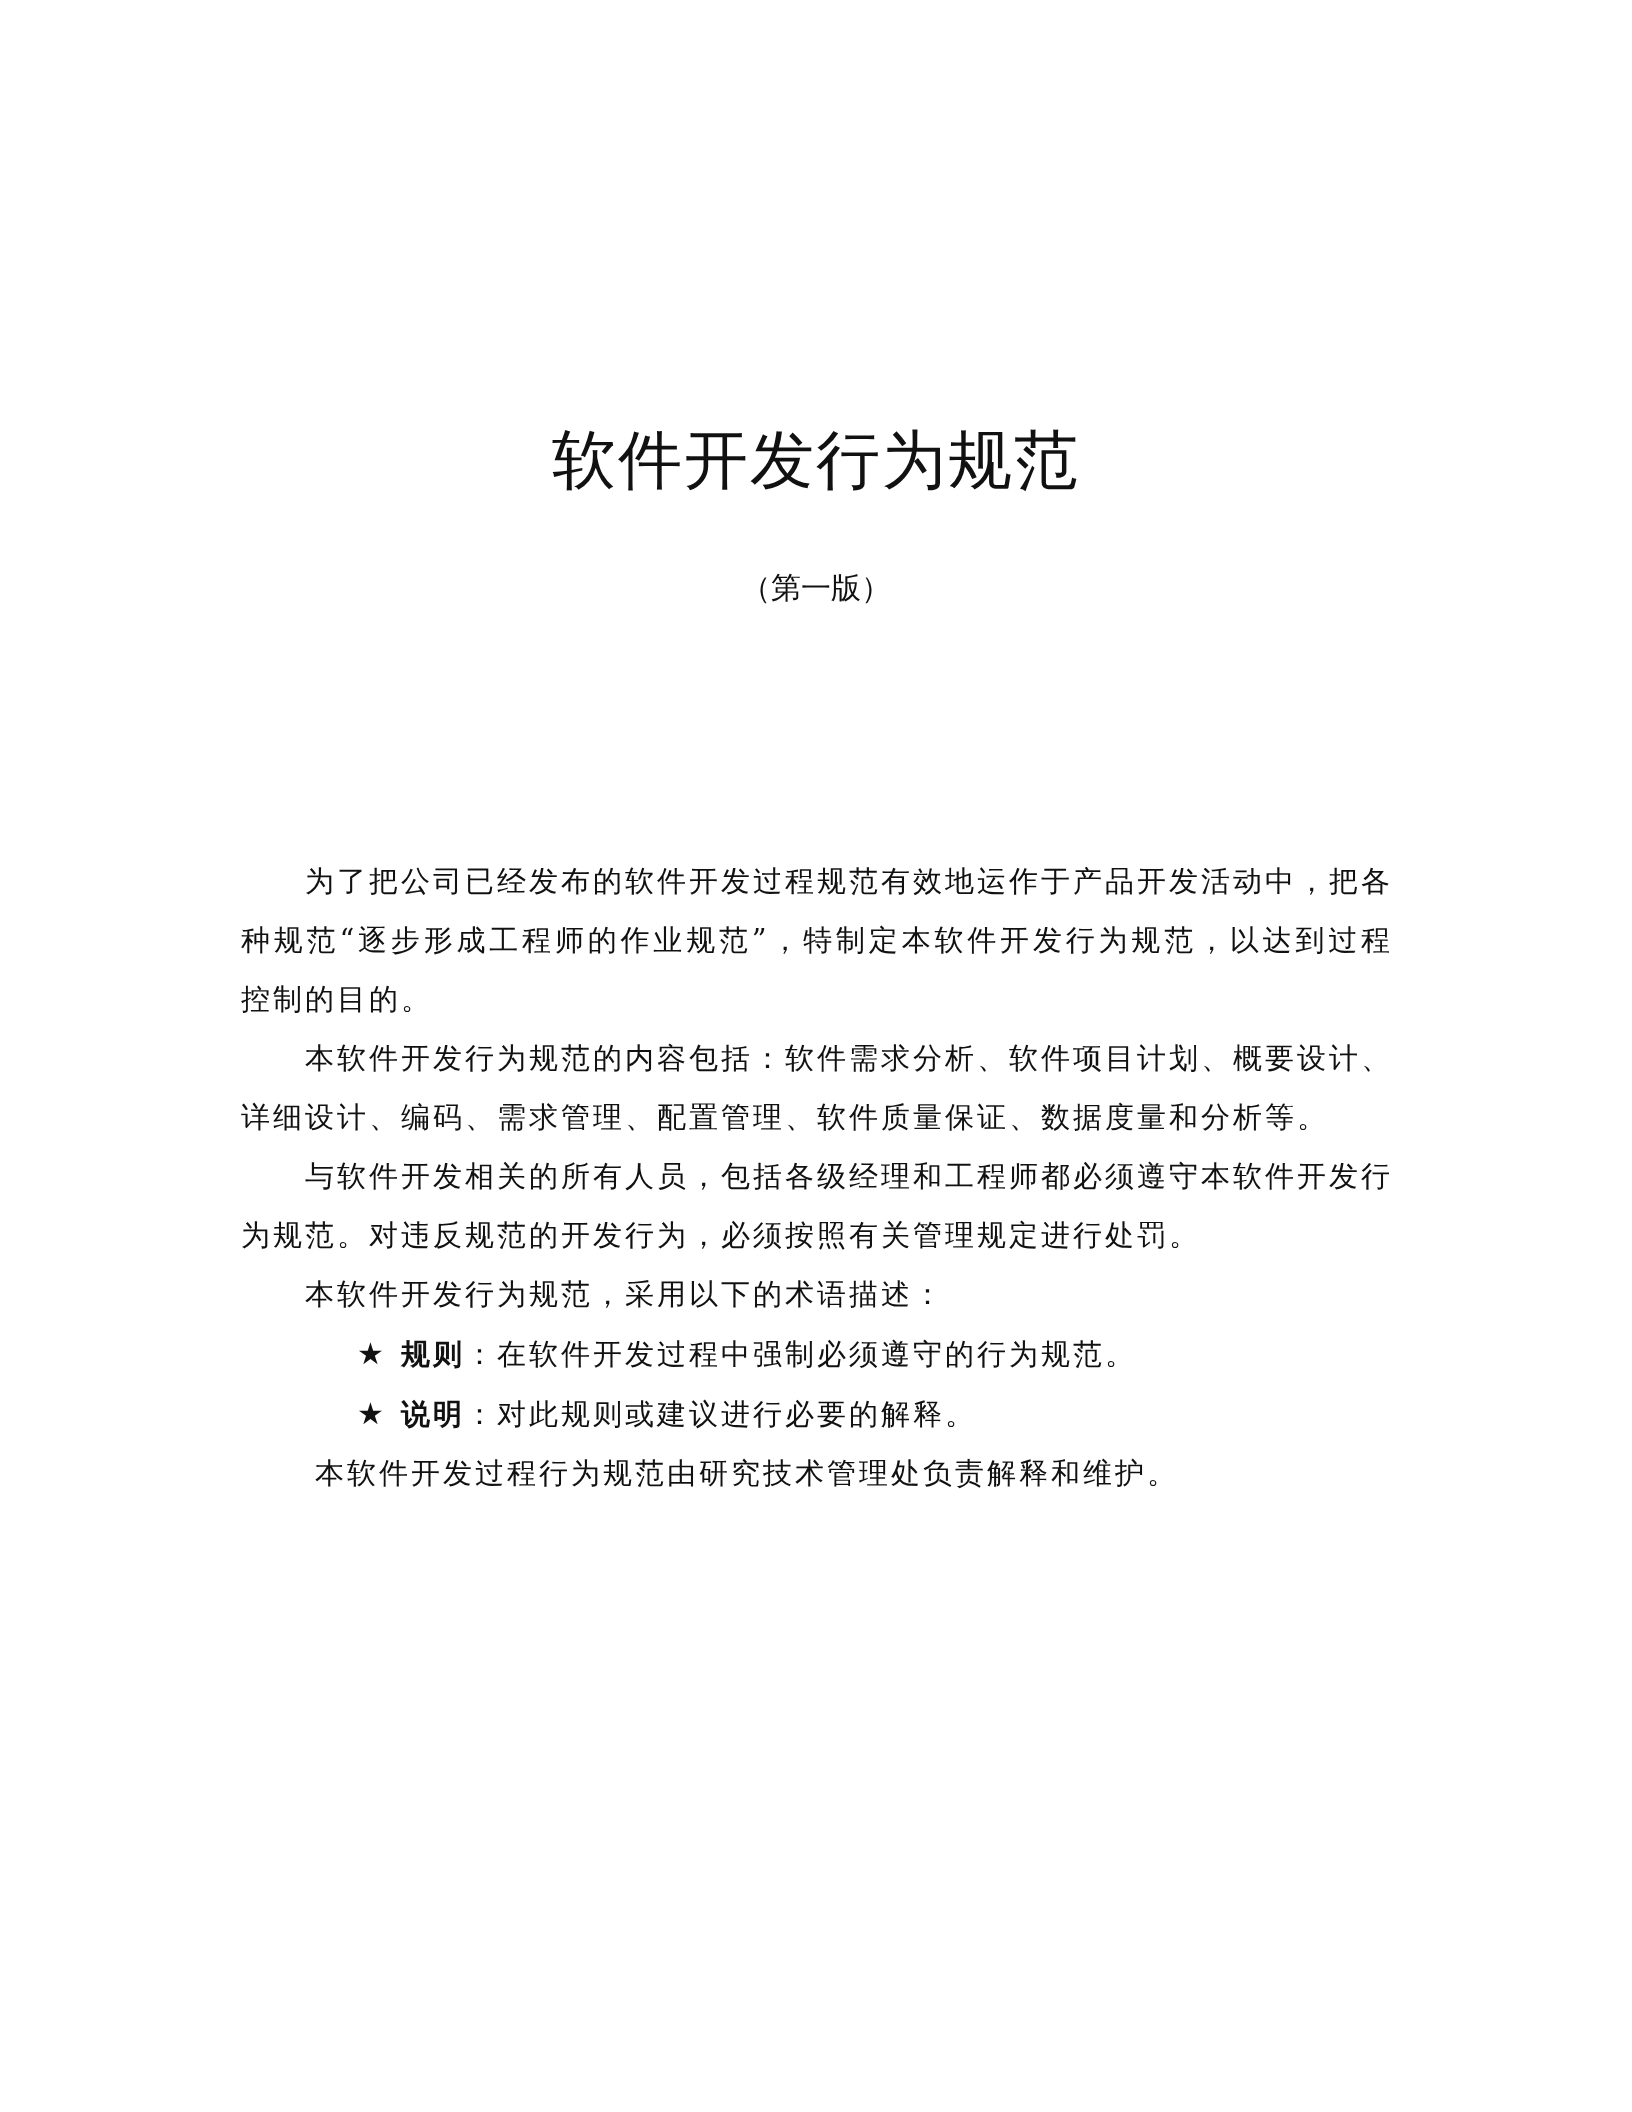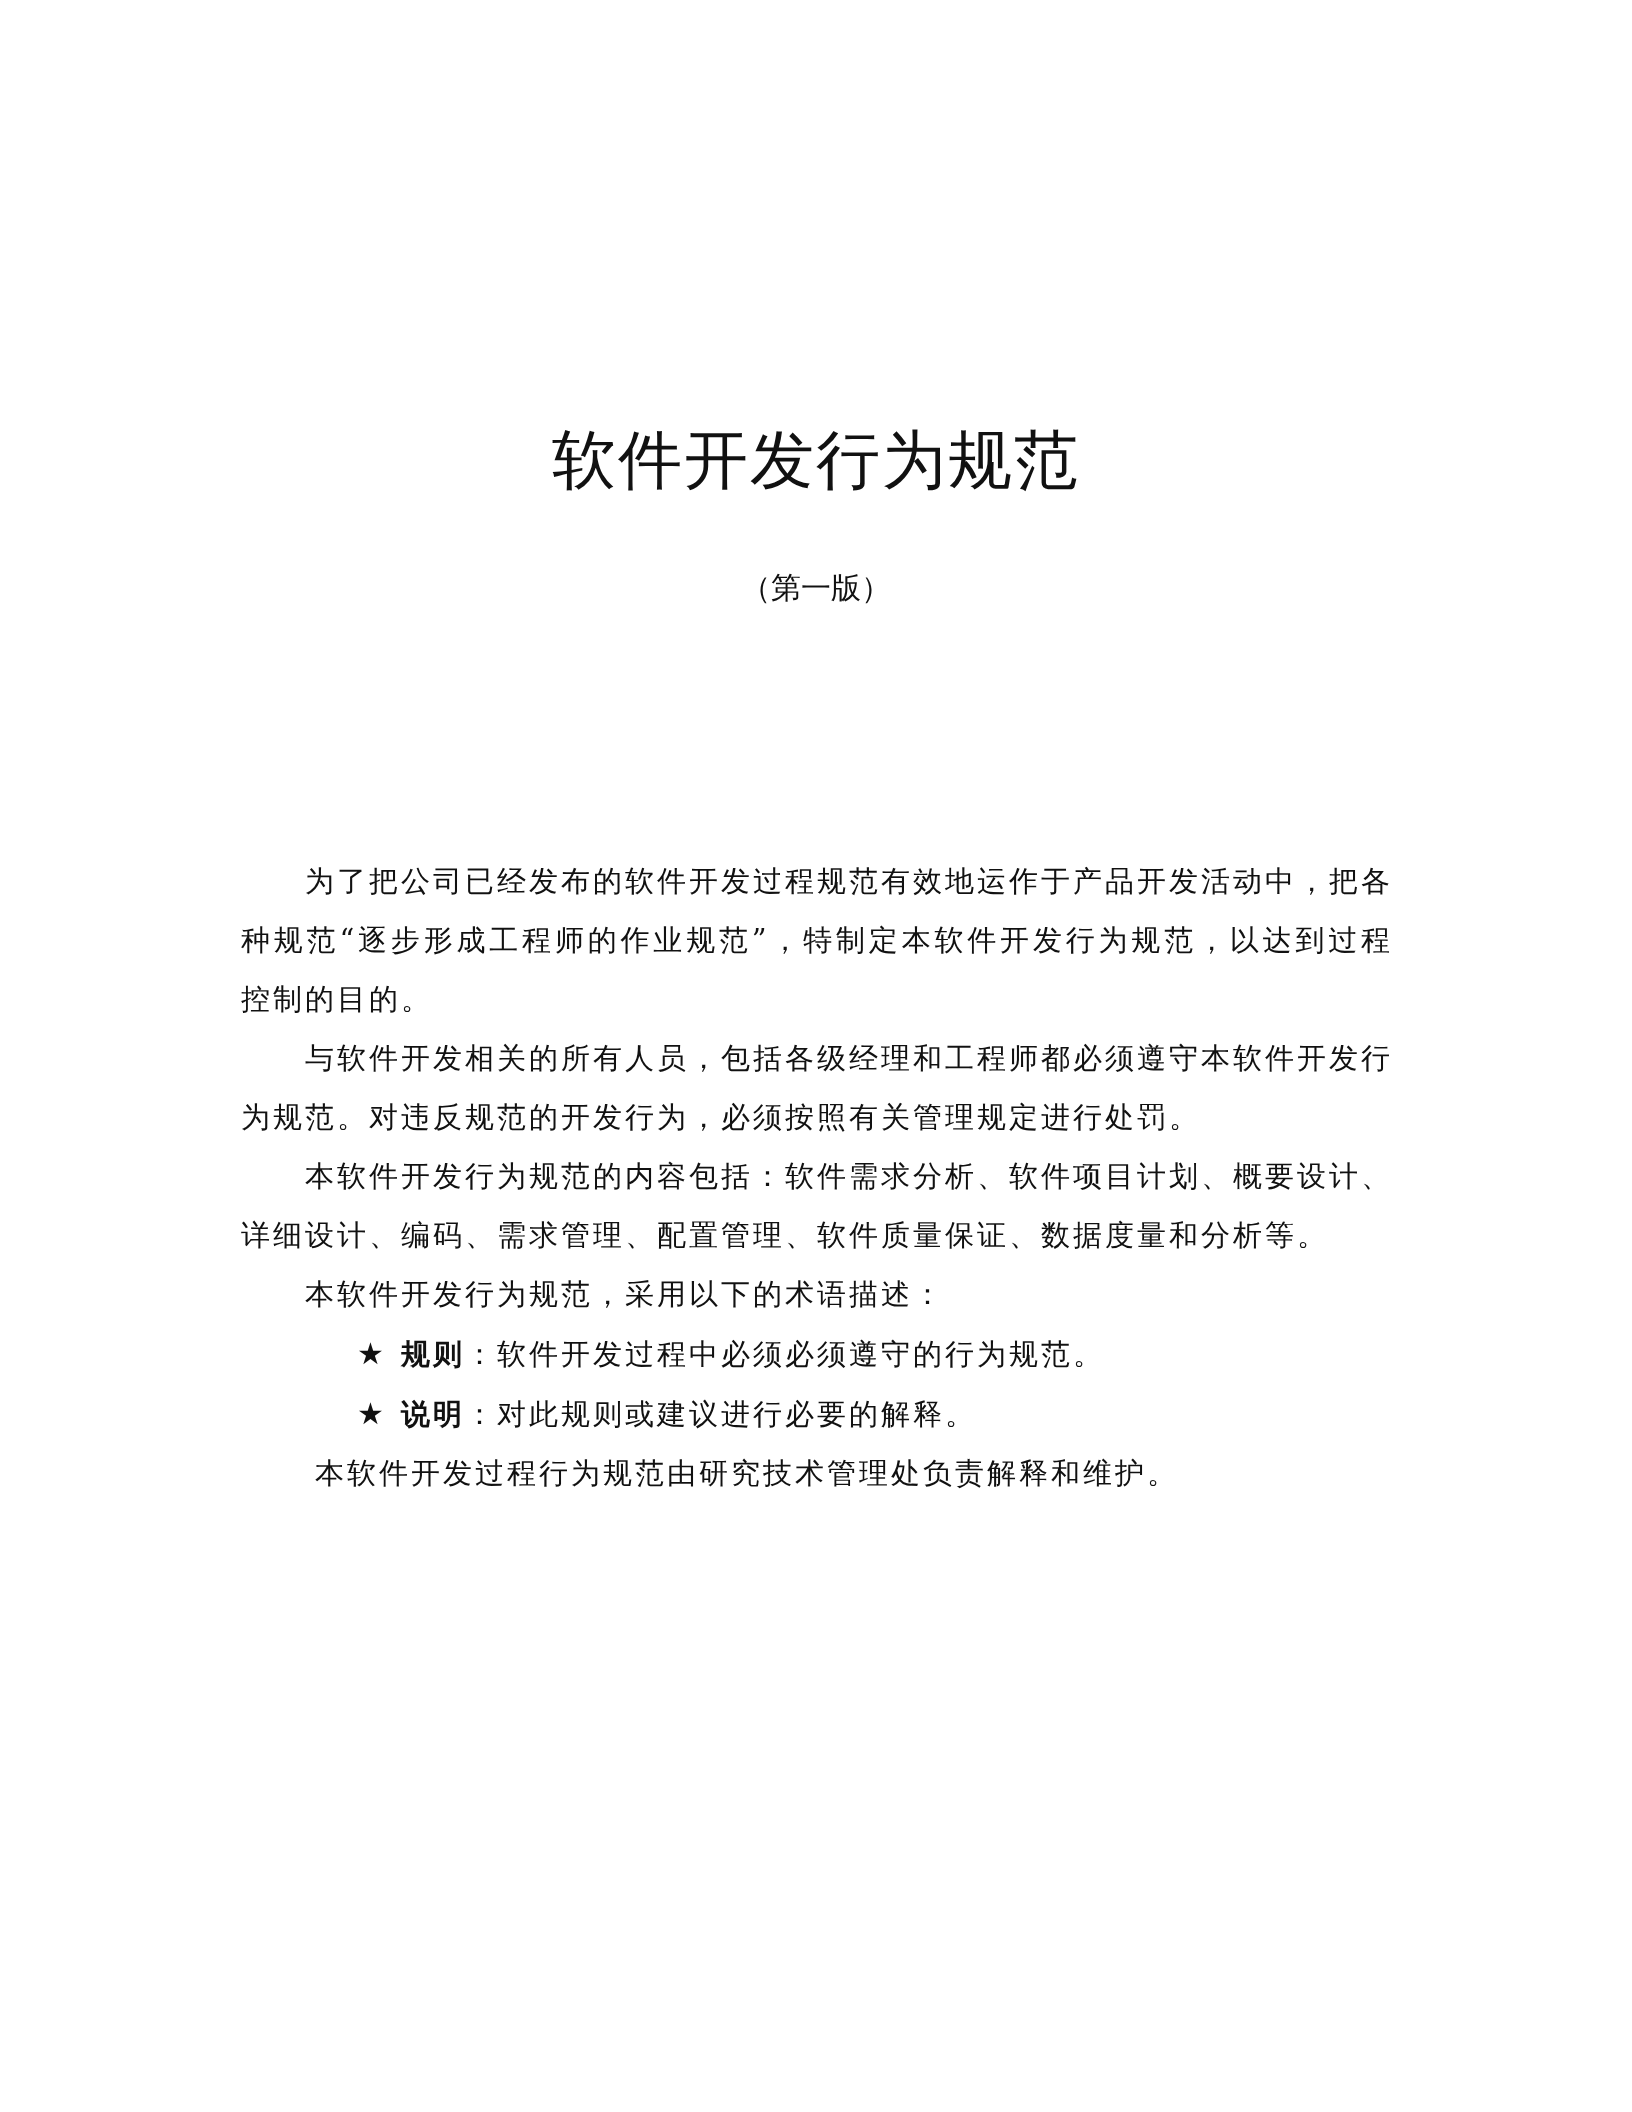--- a/index.html
+++ b/index.html
@@ -32,27 +32,27 @@
 </style>
 </head>
 <body>
 
 <div class="page">
   <div class="title">软件开发行为规范</div>
   <div class="subtitle">（第一版）</div>
 
   <div class="body">
     <p class="para">为了把公司已经发布的软件开发过程规范有效地运作于产品开发活动中，把各种规范“逐步形成工程师的作业规范”，特制定本软件开发行为规范，以达到过程控制的目的。</p>
+    <p class="para">本软件开发行为规范的内容包括：软件需求分析、软件项目计划、概要设计、详细设计、编码、需求管理、配置管理、软件质量保证、数据度量和分析等。</p>
     <p class="para">与软件开发相关的所有人员，包括各级经理和工程师都必须遵守本软件开发行为规范。对违反规范的开发行为，必须按照有关管理规定进行处罚。</p>
-    <p class="para">本软件开发行为规范的内容包括：软件需求分析、软件项目计划、概要设计、详细设计、编码、需求管理、配置管理、软件质量保证、数据度量和分析等。</p>
     <p class="para">本软件开发行为规范，采用以下的术语描述：</p>
 
     <ul class="terms">
       <li class="term">
-        <span class="star">★</span><span class="term-label">规则</span><span>：</span><span>软件开发过程中必须</span><span class="ul">必须遵守</span><span>的行为规范。</span>
+        <span class="star">★</span><span class="term-label">规则</span><span>：</span><span>在软件开发过程中强制</span><span class="ul">必须遵守</span><span>的行为规范。</span>
       </li>
       <li class="term">
         <span class="star">★</span><span class="term-label">说明</span><span>：</span><span>对此规则或建议进行必要的解释。</span>
       </li>
     </ul>
 
     <p class="closing">本软件开发过程行为规范由研究技术管理处负责解释和维护。</p>
   </div>
 </div>
 

